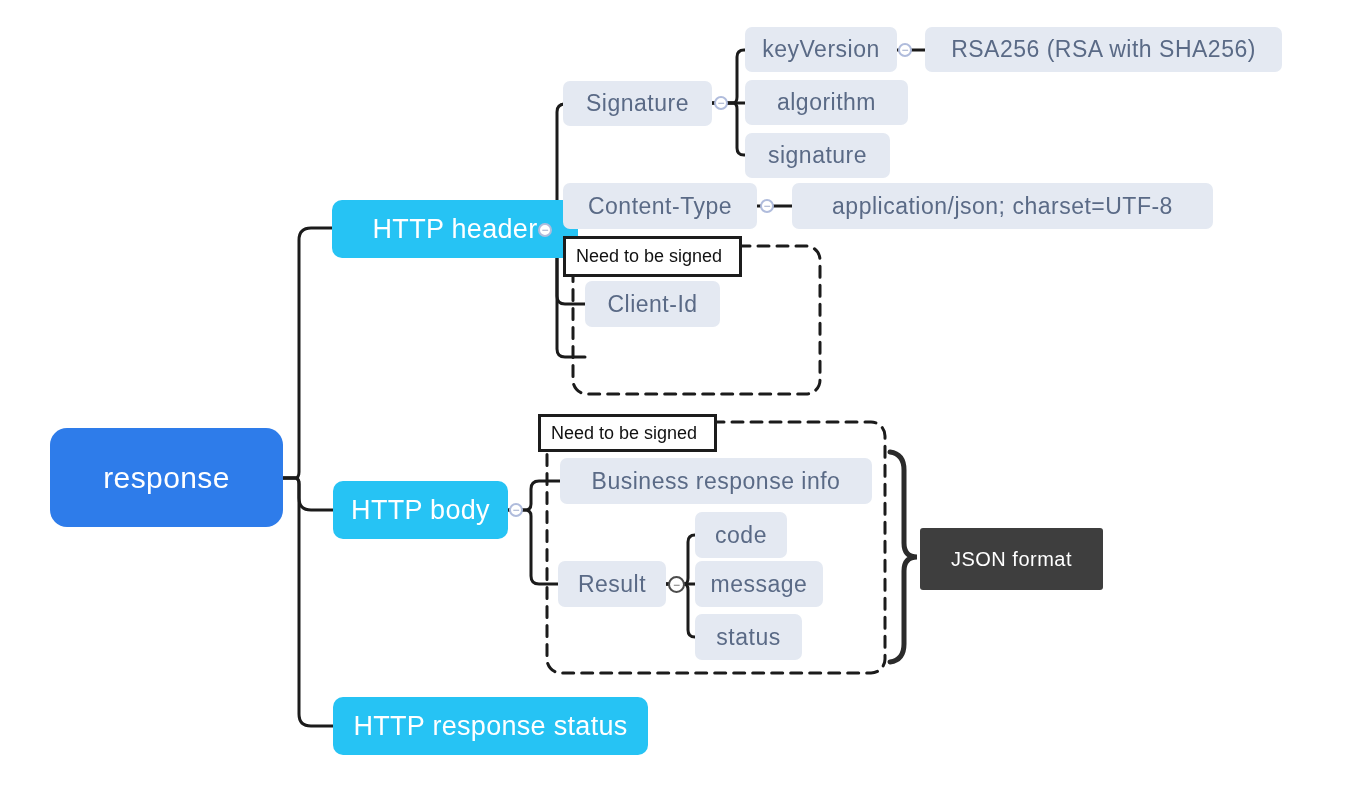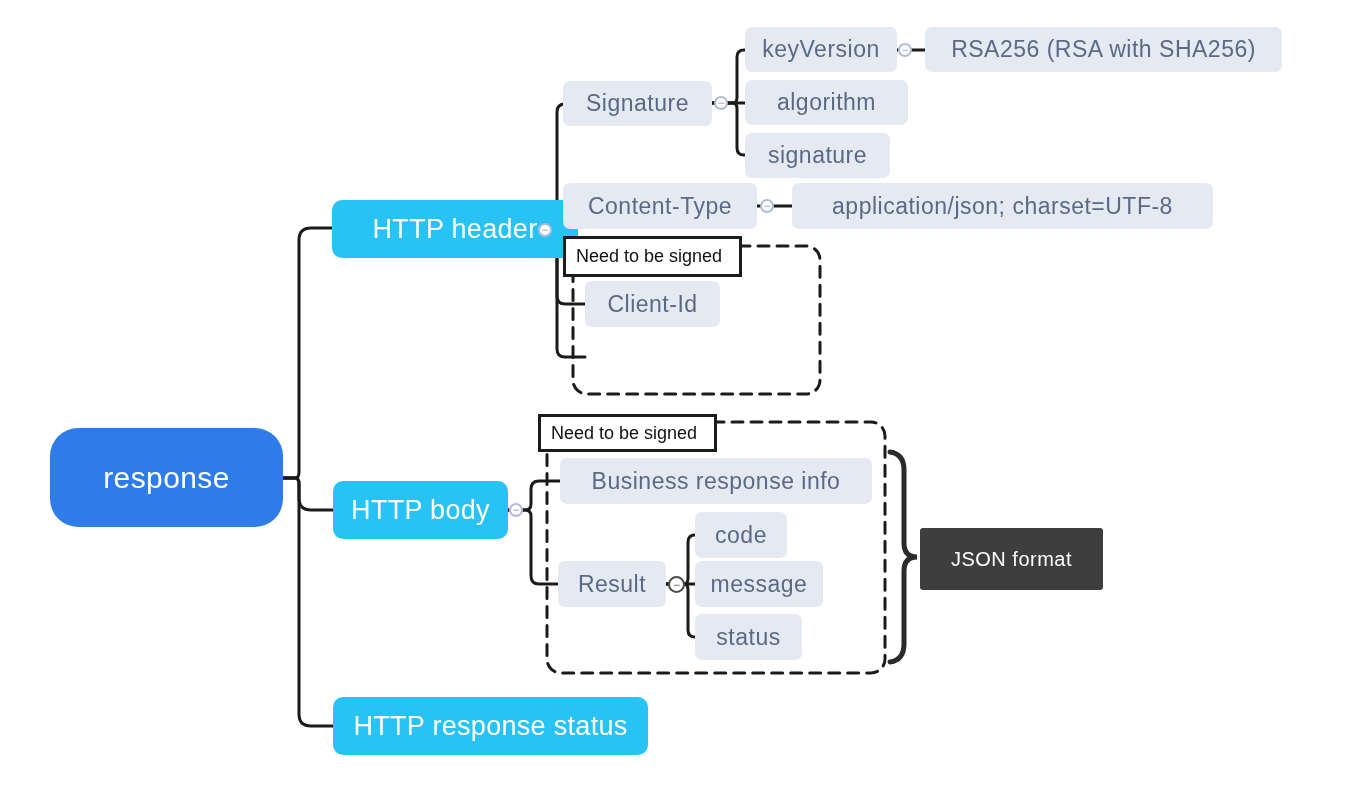--- a/index.html
+++ b/index.html
@@ -6,21 +6,21 @@
   .canvas{
     position:relative;width:1348px;height:799px;background:#fff;overflow:hidden;
     font-family:"Liberation Sans","DejaVu Sans",sans-serif;
   }
   svg.wires{position:absolute;left:0;top:0;z-index:1;}
   .node{
     position:absolute;display:flex;align-items:center;justify-content:center;
     white-space:nowrap;box-sizing:border-box;z-index:2;cursor:default;
   }
   .node.root{
-    background:var(--root-fill);color:#fff;border-radius:28px;
+    background:var(--root-fill);color:#fff;border-radius:17px;
     font-size:30px;letter-spacing:.4px;z-index:2;
   }
   .node.branch{
     background:var(--branch-fill);color:#fff;border-radius:10px;
     font-size:27px;letter-spacing:.3px;
   }
   .node.topic{
     background:var(--topic-fill);color:var(--topic-text);border-radius:7px;
     font-size:23px;letter-spacing:.5px;
   }

